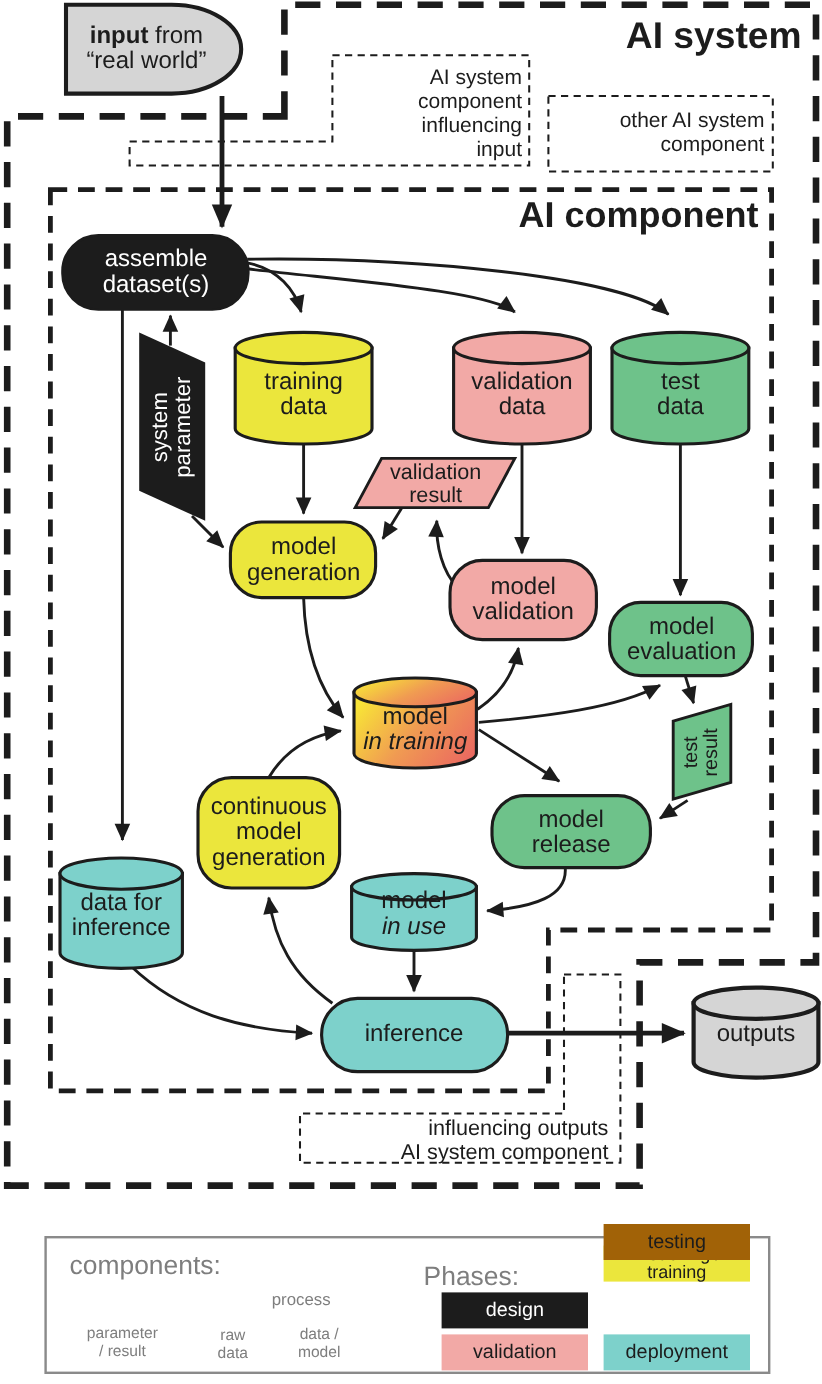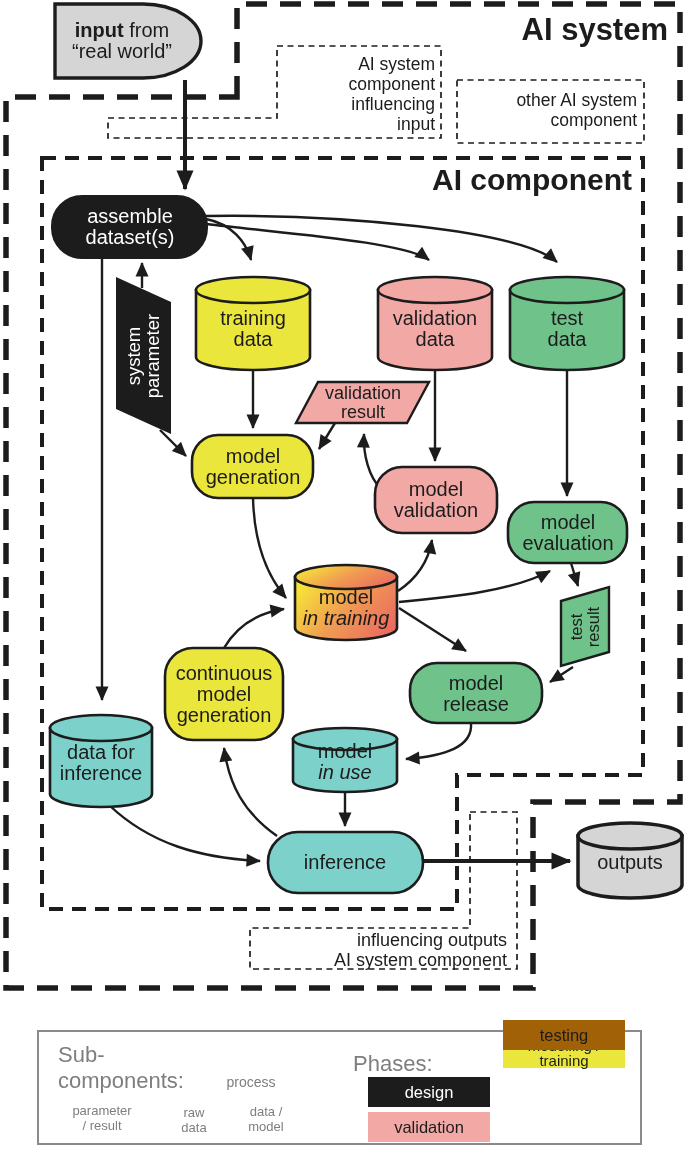--- a/index.html
+++ b/index.html
@@ -226,21 +226,20 @@
     <div class="it">in use</div>
   </div>
 
   <div class="lbl node-font" style="left:345px;top:862px;">inference</div>
 
   <div class="lbl node-font" style="left:630px;top:862px;">outputs</div>
 
   <div class="legend-box"></div>
 
   <div class="gray" style="position:absolute;left:58px;top:1042px;font-size:22px;line-height:26px;">
-    <div>Sub-</div>
     <div>components:</div>
   </div>
 
   <div class="lbl gray" style="left:251px;top:1063px;font-size:14px;margin-top:20px;">process</div>
 
   <div class="lbl gray" style="left:102px;top:1118px;font-size:13px;line-height:15px;">
     <div>parameter</div>
     <div>/ result</div>
   </div>
 
@@ -256,14 +255,15 @@
 
   <div class="gray" style="position:absolute;left:353px;top:1051px;font-size:22px;">Phases:</div>
 
   <div class="swatch" style="left:503px;top:1038px;background:#ebe63c;font-size:15px;">
     <div>modelling /</div>
     <div>training</div>
   </div>
   <div class="swatch white" style="left:368px;top:1077px;background:#1c1c1c;">design</div>
   <div class="swatch" style="left:503px;top:1020px;background:#a16207;">testing</div>
   <div class="swatch" style="left:368px;top:1112px;background:#f2a9a6;">validation</div>
+  <div class="swatch" style="left:503px;top:1112px;background:#7dd1cb;">deployment</div>
 
 </div>
 
 </body></html>

